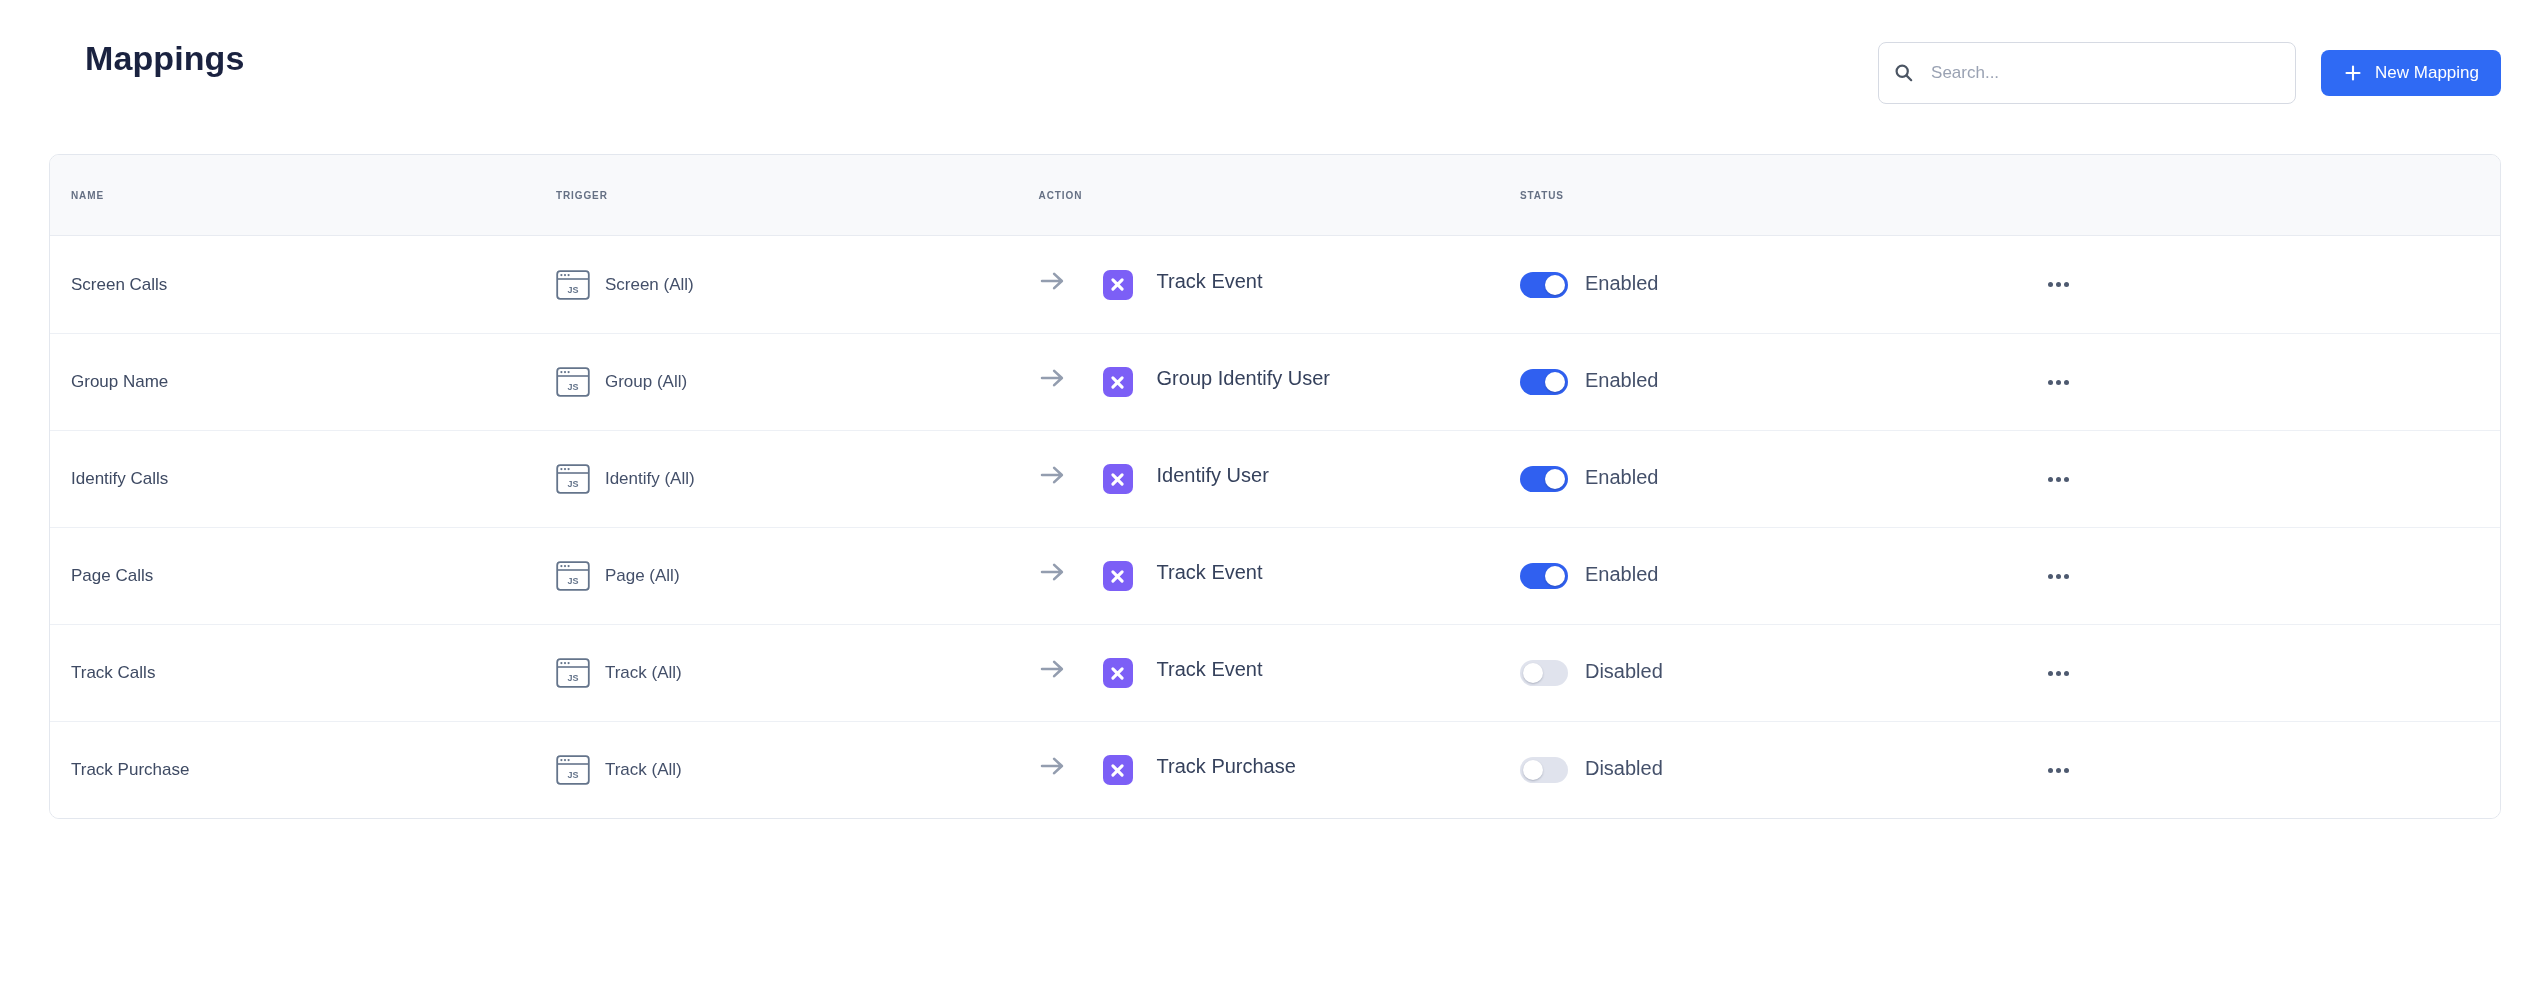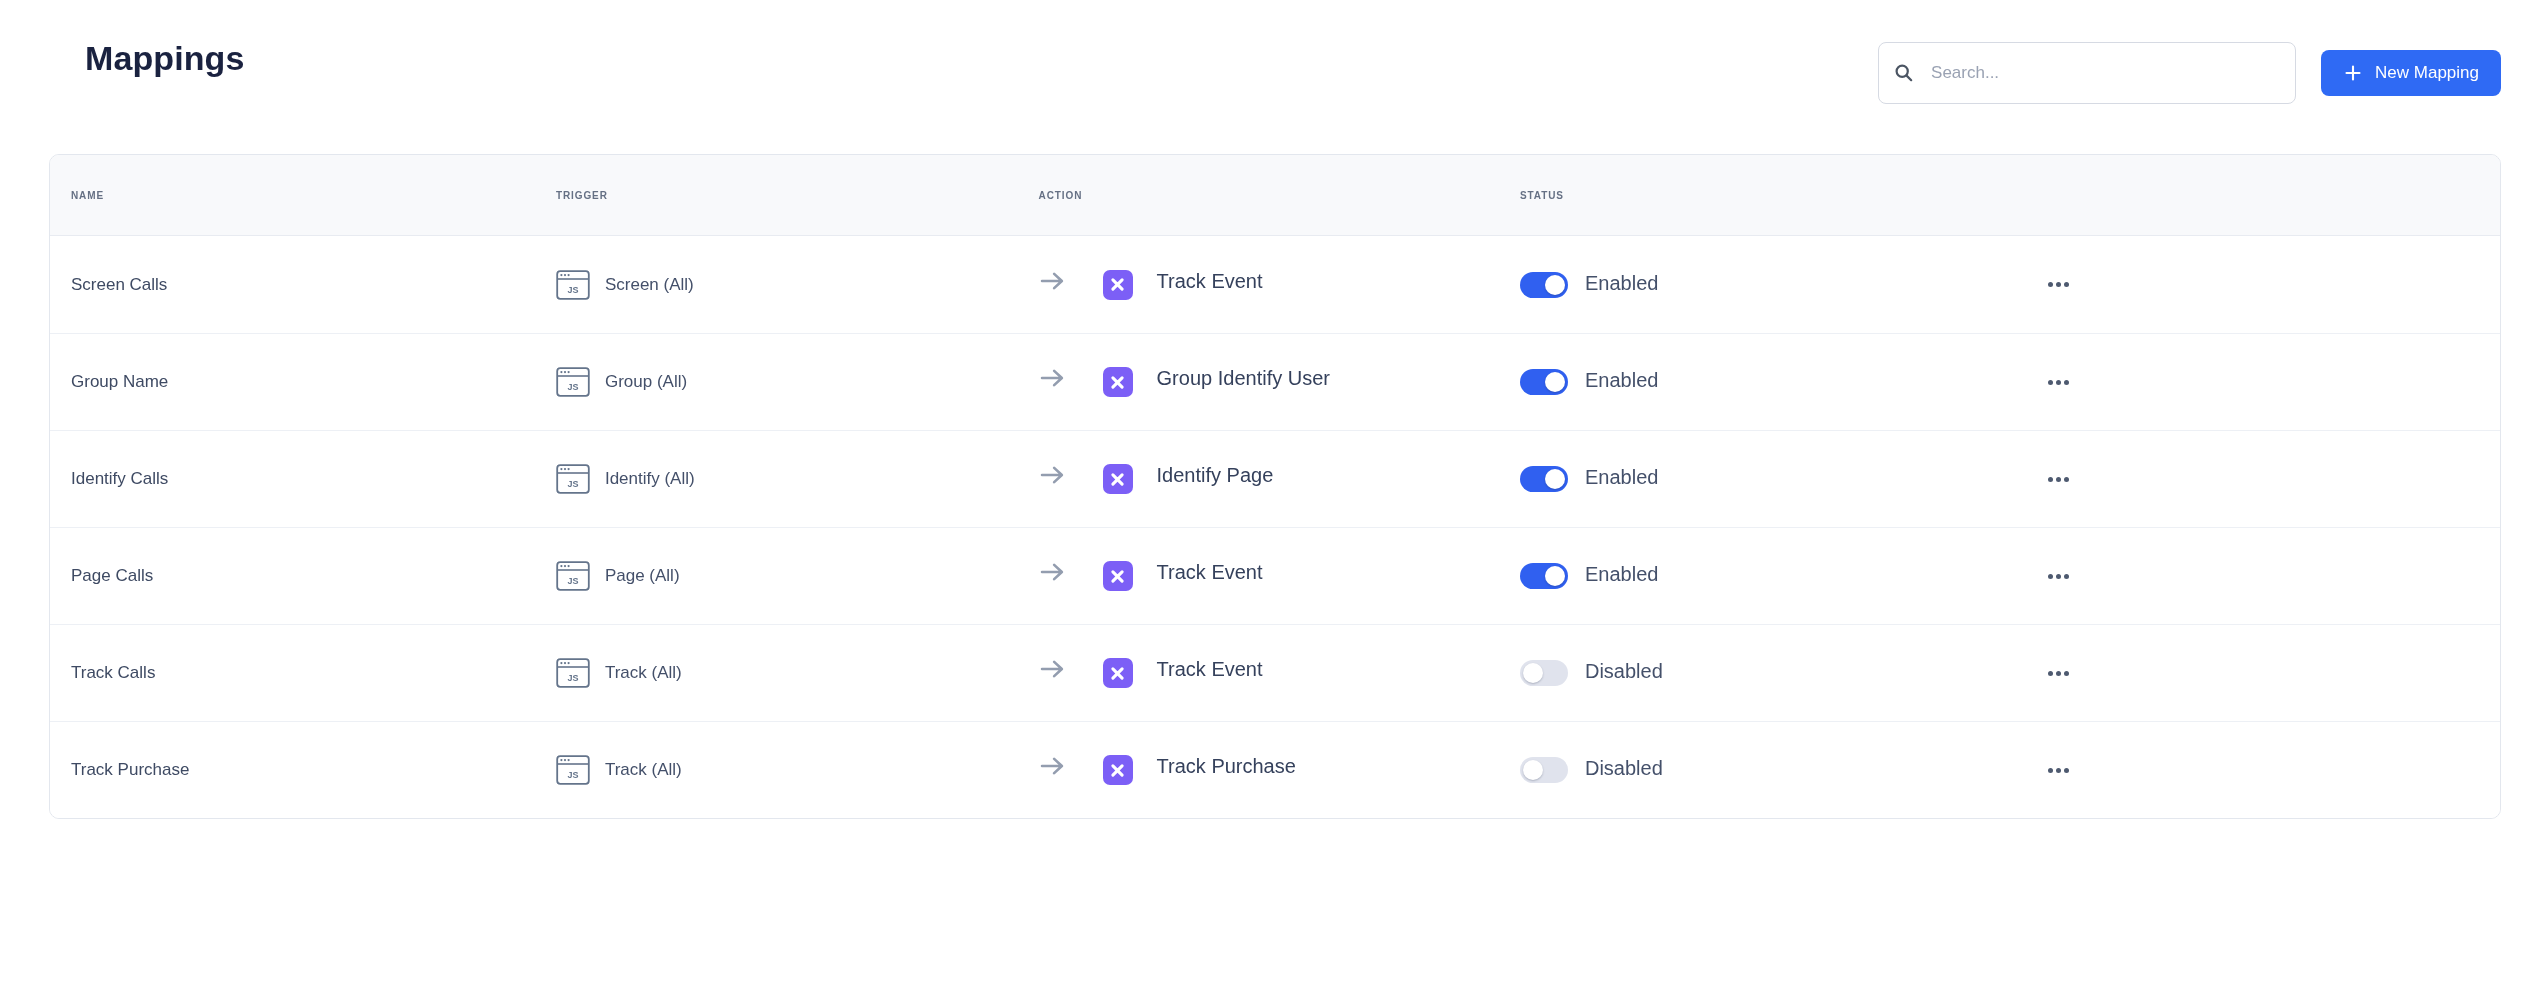--- a/index.html
+++ b/index.html
@@ -218,21 +218,21 @@
       <span class="arrow-wrap">
         <svg width="27" height="22" viewBox="0 0 24 20" fill="none">
           <path d="M2.5 10H20M13.5 3.5L20.5 10L13.5 16.5" stroke="#939DAF" stroke-width="2.4" stroke-linecap="round" stroke-linejoin="round"></path>
         </svg>
       </span>
       <span class="mp-icon">
         <svg width="17" height="17" viewBox="0 0 24 24" fill="none">
           <path d="M5.5 5.5L18.5 18.5M18.5 5.5L5.5 18.5" stroke="#fff" stroke-width="4.4" stroke-linecap="round"></path>
         </svg>
       </span>
-      <span class="action-label">Identify Page</span>
+      <span class="action-label">Identify User</span>
     </div>
 
     <div class="cell-status">
       <button class="toggle on" aria-checked="true">
         <span class="knob"></span>
       </button>
       <span class="status-label">Enabled</span>
     </div>
 
     <div class="cell-menu">

